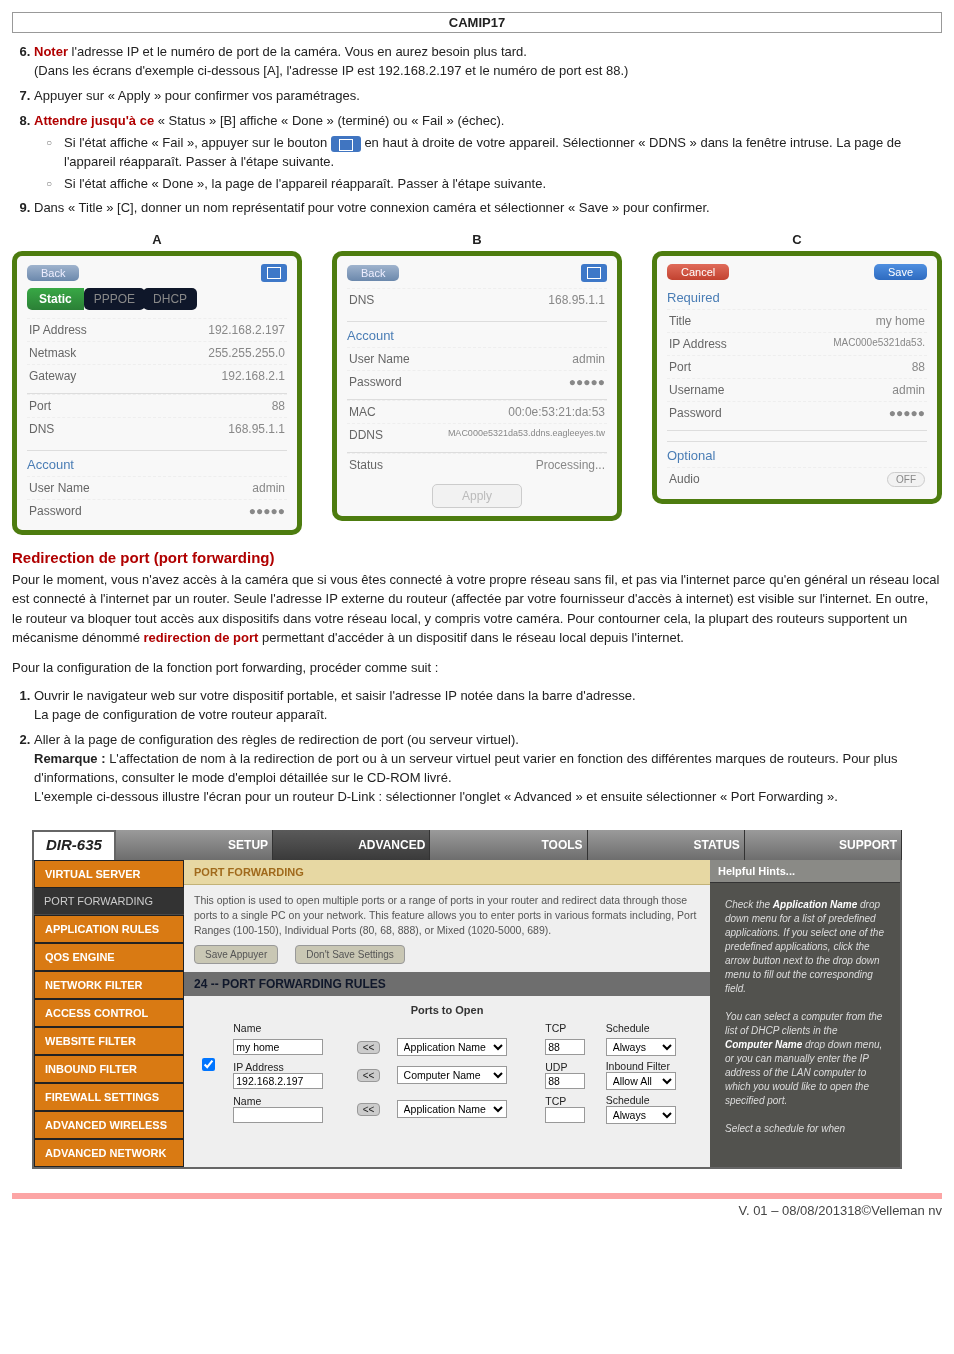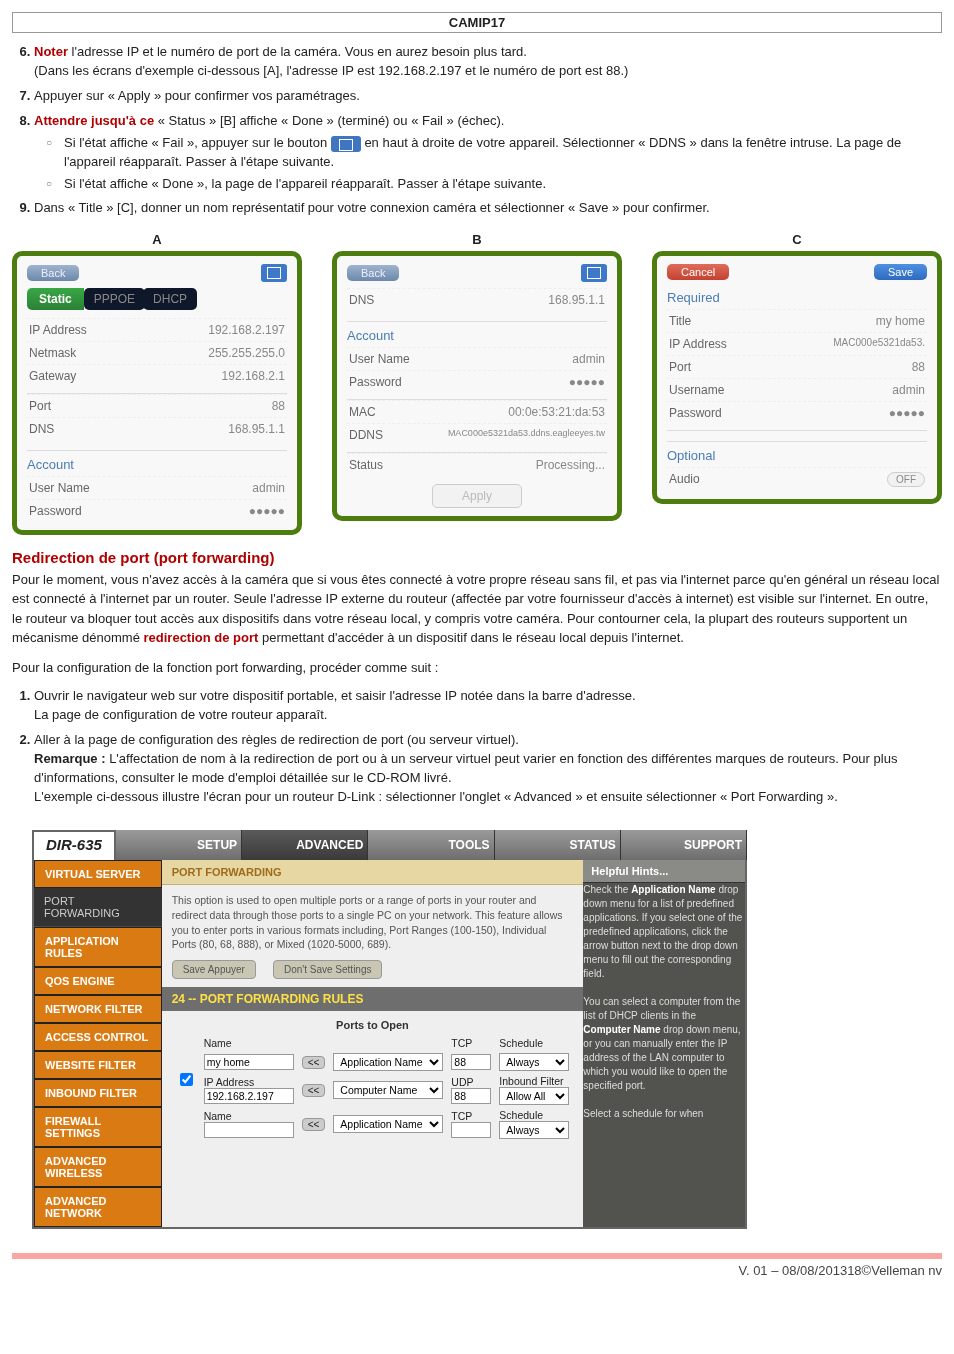--- a/index.html
+++ b/index.html
@@ -88,21 +88,21 @@
   .apply {
     display:block; margin: 8px auto 0 auto;
     background:#f2f2f2; border:1px solid #ccc; color:#bbb;
     border-radius:5px; width:90px; text-align:center; padding:4px 0;
   }
 
   h3.red { color: #b00000; font-size: 15px; margin: 14px 0 4px 0; }
   p { line-height:1.5; margin:4px 0 10px 0;}
   b.red { color:#b00000; }
 
-  .dlink-wrap { margin: 24px auto 12px 20px; width: 715px; }
+  .dlink-wrap { margin: 24px auto 12px 20px; width: 870px; }
   .dlink-head { display:flex; }
   .dlink-model {
     background:#fff; border:2px solid #666; border-bottom:none;
     padding:4px 12px; font-weight:bold; font-style:italic; font-size:15px;
   }
   .dlink-tabs { display:flex; flex:1; }
   .dlink-tab {
     flex:1; text-align:right; padding:8px 4px;
     background:linear-gradient(#9a9a9a,#6d6d6d);
     color:#fff; font-weight:bold; font-size:12px;
@@ -113,35 +113,35 @@
   .dlink-side { width:150px; background:#333; }
   .side-item { color:#ccc; font-size:11px; padding:7px 10px; border-bottom:1px solid #4a4a4a; }
   .side-item.orange { background:#d97a13; color:#fff; font-weight:bold; border:1px solid #222;}
   .dlink-main { flex:1; background:#efefef; padding:0; font-size:11px;}
   .pf-head { background:#e7d8a3; padding:6px 10px; font-weight:bold; color:#a06a1c; border-bottom:1px solid #c2b277;}
   .pf-desc { padding:8px 10px; color:#555; font-size:10.5px; line-height:1.4;}
   .pf-btn {
     display:inline-block; background:#c9c7b4; border:1px solid #999; border-radius:4px;
     padding:3px 10px; font-size:10px; color:#555; margin:0 4px 8px 10px;
   }
-  .subhead { background:#6e6e6e; color:#fde047; font-weight:bold; padding:5px 10px; font-size:12px;}
+  .subhead { background:#6e6e6e; color:#0f172a; font-weight:bold; padding:5px 10px; font-size:12px;}
   .ft { padding:8px 10px;}
   .ft .porthead { text-align:center; font-weight:bold; margin-bottom:4px; color:#333;}
   table.dl { width:100%; font-size:10.5px; border-collapse:collapse;}
   table.dl td { padding:2px 4px; vertical-align:middle;}
   input.dl, select.dl {
     font-size:10.5px; border:1px solid #999; background:#fff; padding:1px 2px;
   }
   .gobtn {
     display:inline-block; background:#ccc; border:1px solid #999; border-radius:4px;
     padding:0 5px; font-size:10px;
   }
   .dlink-help { width:190px; background:#52524e; color:#ddd; font-size:10px; padding:0; }
   .help-head { background:#8a8a86; color:#fff; font-weight:bold; padding:5px 8px; font-size:11px; border-bottom:1px solid #333;}
-  .help-body { padding:0; line-height:1.4; background:#52524e;}
+  .help-body { padding:15px; line-height:1.4; background:#52524e;font-style:italic;}
   .help-body b{ color:#fff;}
 
   .footer { display:flex; justify-content:flex-end; border-top:6px solid #fca5a5; margin-top:24px; padding-top:4px; color:#444;}
 </style>
 </head>
 <body>
 
 <div class="header-box">CAMIP17</div>
 
 <ol class="main" start="6">

